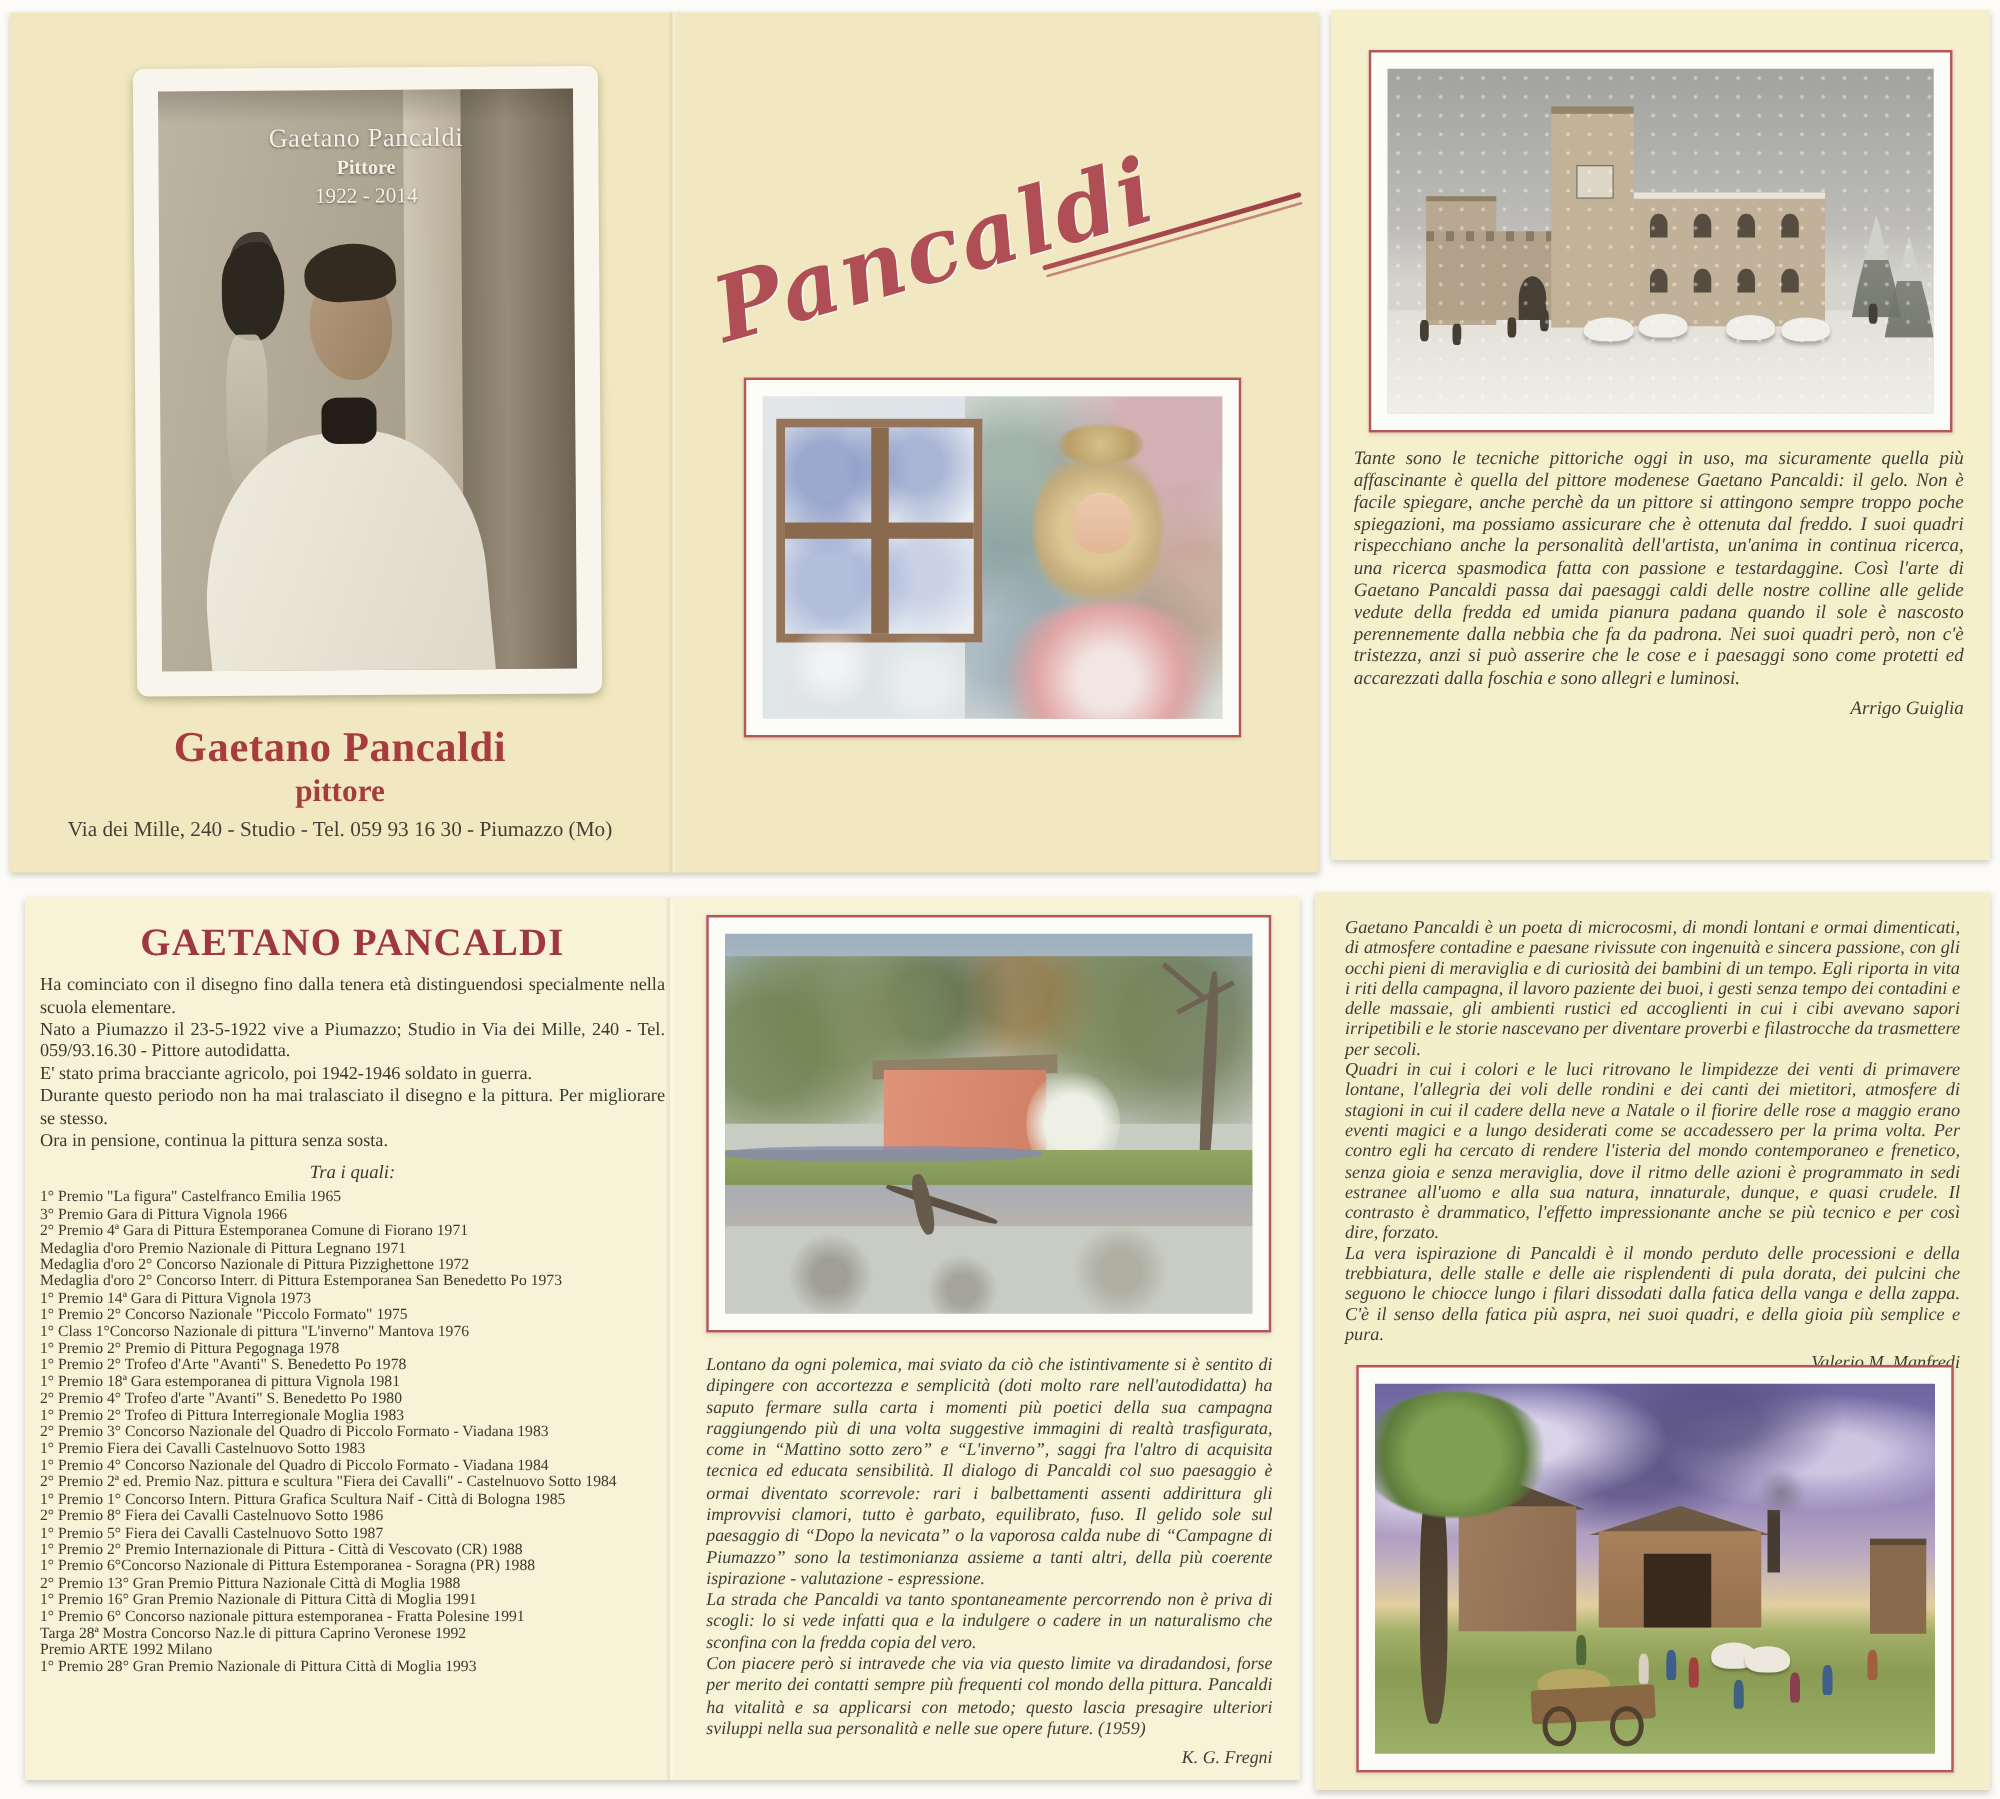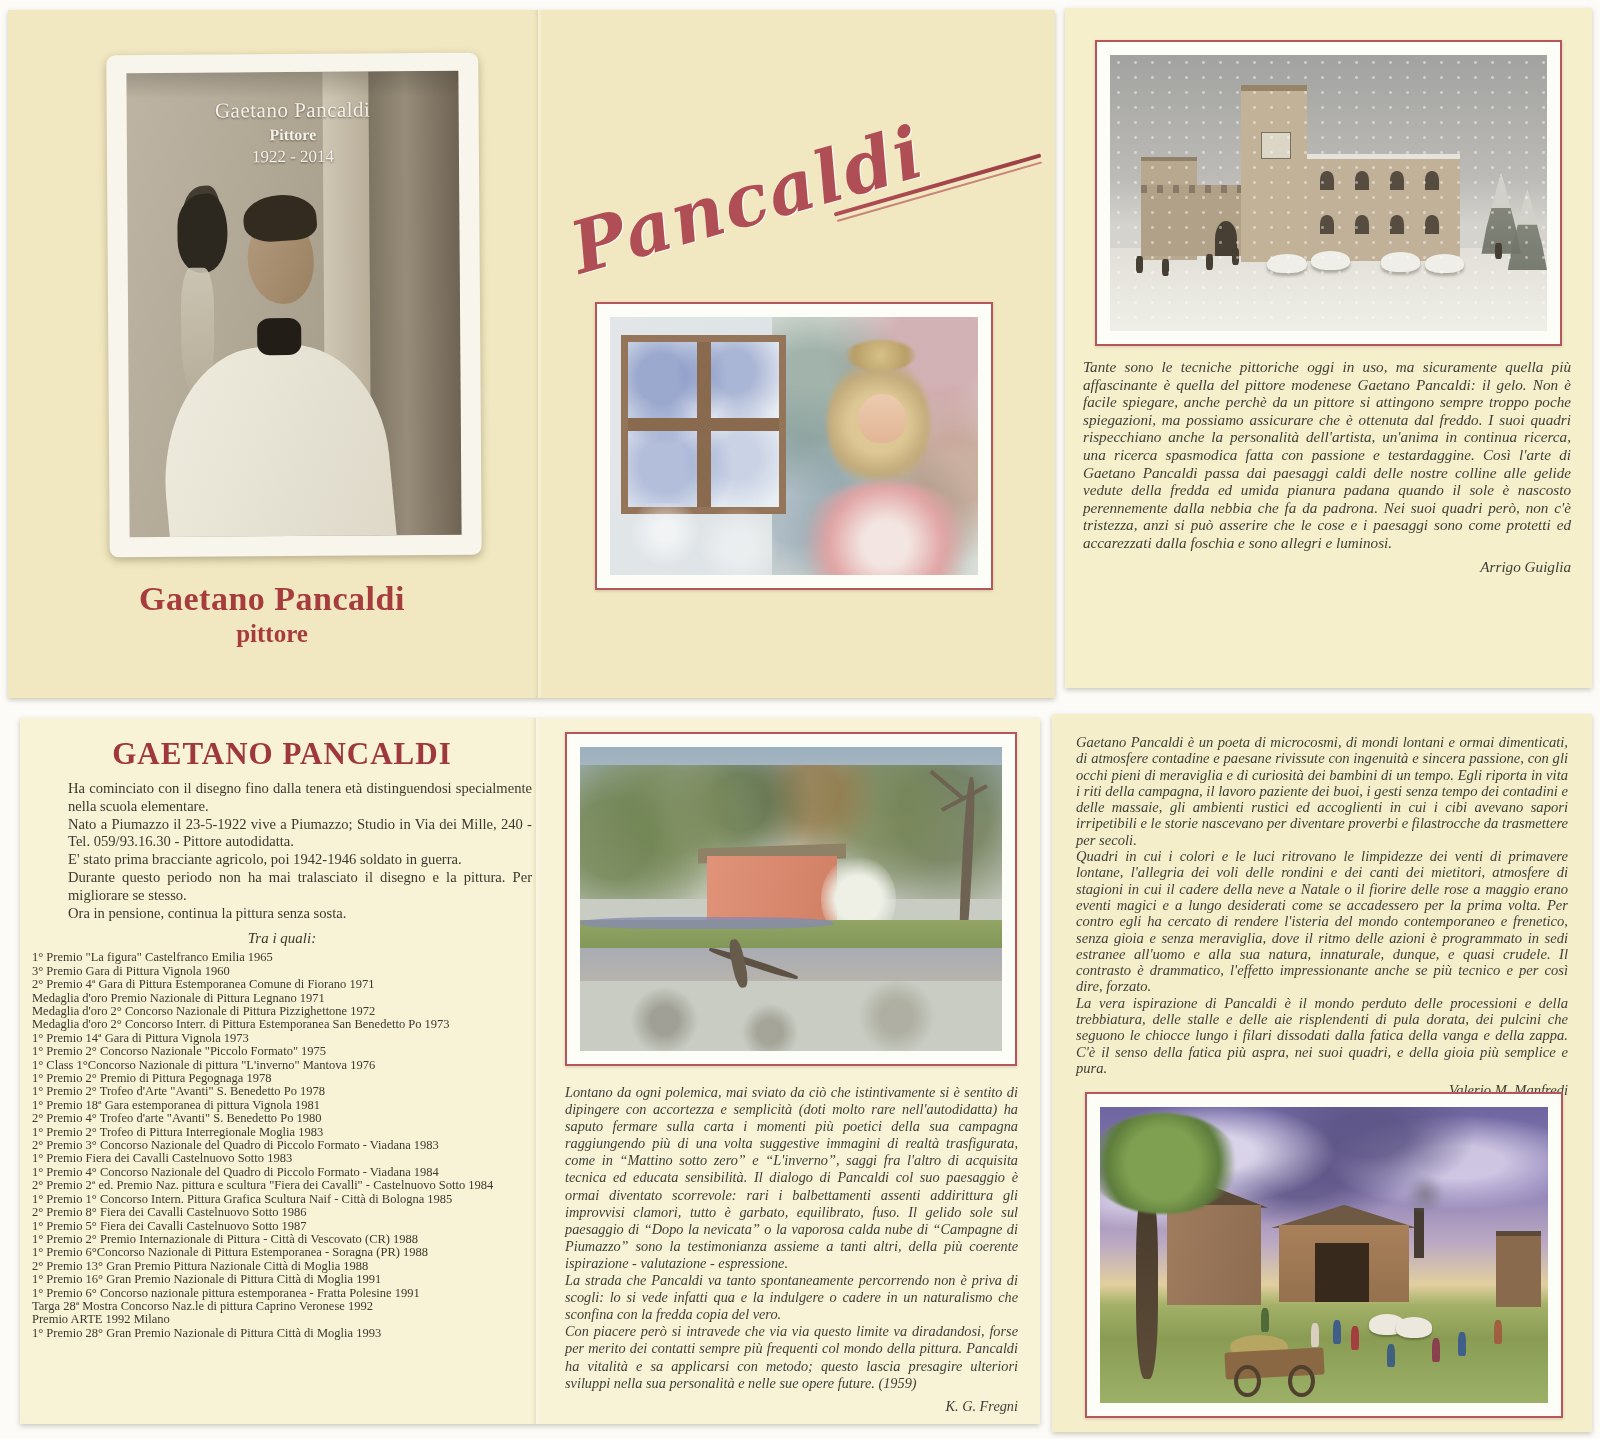--- a/index.html
+++ b/index.html
@@ -158,21 +158,21 @@
   
   .pg-b{left:1065px;top:8px;width:527px;height:680px;background:#f6efcc;}
   .pg-b .frame{left:30px;top:32px;width:467px;height:306px;}
   .txt{font-style:italic;color:#3e3e35;text-align:justify;}
   .tr-txt{position:absolute;left:18px;top:350px;width:488px;font-size:15.2px;line-height:17.6px;}
   .sig-line{text-align:right;font-style:italic;margin-top:6px;color:#3e3e35;}
   
   .pg-c{left:20px;top:718px;width:1020px;height:706px;background:#f8f2d6;}
   .col-left{position:absolute;left:12px;top:18px;width:500px;}
   .bl-head{text-align:center;color:#9e383e;font-size:31px;font-weight:bold;letter-spacing:1px;margin:0 0 8px 0;}
-  .bl-bio{font-size:14.6px;line-height:17.8px;color:#3b392e;text-align:justify;margin-left:36px;}
+  .bl-bio{font-size:14.6px;line-height:17.8px;color:#3b392e;text-align:justify;}
   .bl-bio div{margin:0;}
   .bl-intro{text-align:center;font-style:italic;font-size:15px;color:#3b392e;margin:8px 0 4px 0;}
   .bl-awards{font-size:12.5px;line-height:13.4px;color:#3b392e;}
   .pg-c .frame{left:545px;top:14px;width:452px;height:334px;}
   .bc-txt{position:absolute;left:545px;top:366px;width:453px;font-size:14.3px;line-height:17.1px;}
   
   .pg-d{left:1052px;top:714px;width:540px;height:718px;background:#f5eecb;}
   .br-txt{position:absolute;left:24px;top:20px;width:492px;font-size:14.6px;line-height:16.3px;}
   .pg-d .frame{left:33px;top:378px;width:478px;height:326px;}
 </style>
@@ -198,20 +198,21 @@
         <div class="photo-cap">
           <div class="n">Gaetano Pancaldi</div>
           <div class="r">Pittore</div>
           <div class="y">1922 - 2014</div>
         </div>
       </div>
     </div>
 
     <div class="tl-name">Gaetano Pancaldi</div>
     <div class="tl-role">pittore</div>
+    <div class="tl-addr">Via dei Mille, 240 - Studio - Tel. 059 93 16 30 - Piumazzo (Mo)</div>
 
     <div class="sig-wrap">
       <div class="sig-text">Pancaldi</div>
       <div class="sig-swoosh"></div>
     </div>
 
     <div class="frame" style="left:587px;top:292px;width:398px;height:288px;">
       <div class="art art-frost">
         <div class="fr-back"></div>
         <div class="fr-window">
@@ -275,21 +276,21 @@
       <div class="bl-bio">
           <div>Ha cominciato con il disegno fino dalla tenera età distinguendosi specialmente nella scuola elementare.</div>
           <div>Nato a Piumazzo il 23-5-1922 vive a Piumazzo; Studio in Via dei Mille, 240 - Tel. 059/93.16.30 - Pittore autodidatta.</div>
           <div>E' stato prima bracciante agricolo, poi 1942-1946 soldato in guerra.</div>
           <div>Durante questo periodo non ha mai tralasciato il disegno e la pittura. Per migliorare se stesso.</div>
           <div>Ora in pensione, continua la pittura senza sosta.</div>
         </div>
       <div class="bl-intro">Tra i quali:</div>
       <div class="bl-awards">
           <div>1° Premio "La figura" Castelfranco Emilia 1965</div>
-          <div>3° Premio Gara di Pittura Vignola 1960</div>
+          <div>3° Premio Gara di Pittura Vignola 1966</div>
           <div>2° Premio 4ª Gara di Pittura Estemporanea Comune di Fiorano 1971</div>
           <div>Medaglia d'oro Premio Nazionale di Pittura Legnano 1971</div>
           <div>Medaglia d'oro 2° Concorso Nazionale di Pittura Pizzighettone 1972</div>
           <div>Medaglia d'oro 2° Concorso Interr. di Pittura Estemporanea San Benedetto Po 1973</div>
           <div>1° Premio 14ª Gara di Pittura Vignola 1973</div>
           <div>1° Premio 2° Concorso Nazionale "Piccolo Formato" 1975</div>
           <div>1° Class 1°Concorso Nazionale di pittura "L'inverno" Mantova 1976</div>
           <div>1° Premio 2° Premio di Pittura Pegognaga 1978</div>
           <div>1° Premio 2° Trofeo d'Arte "Avanti" S. Benedetto Po 1978</div>
           <div>1° Premio 18ª Gara estemporanea di pittura Vignola 1981</div>

